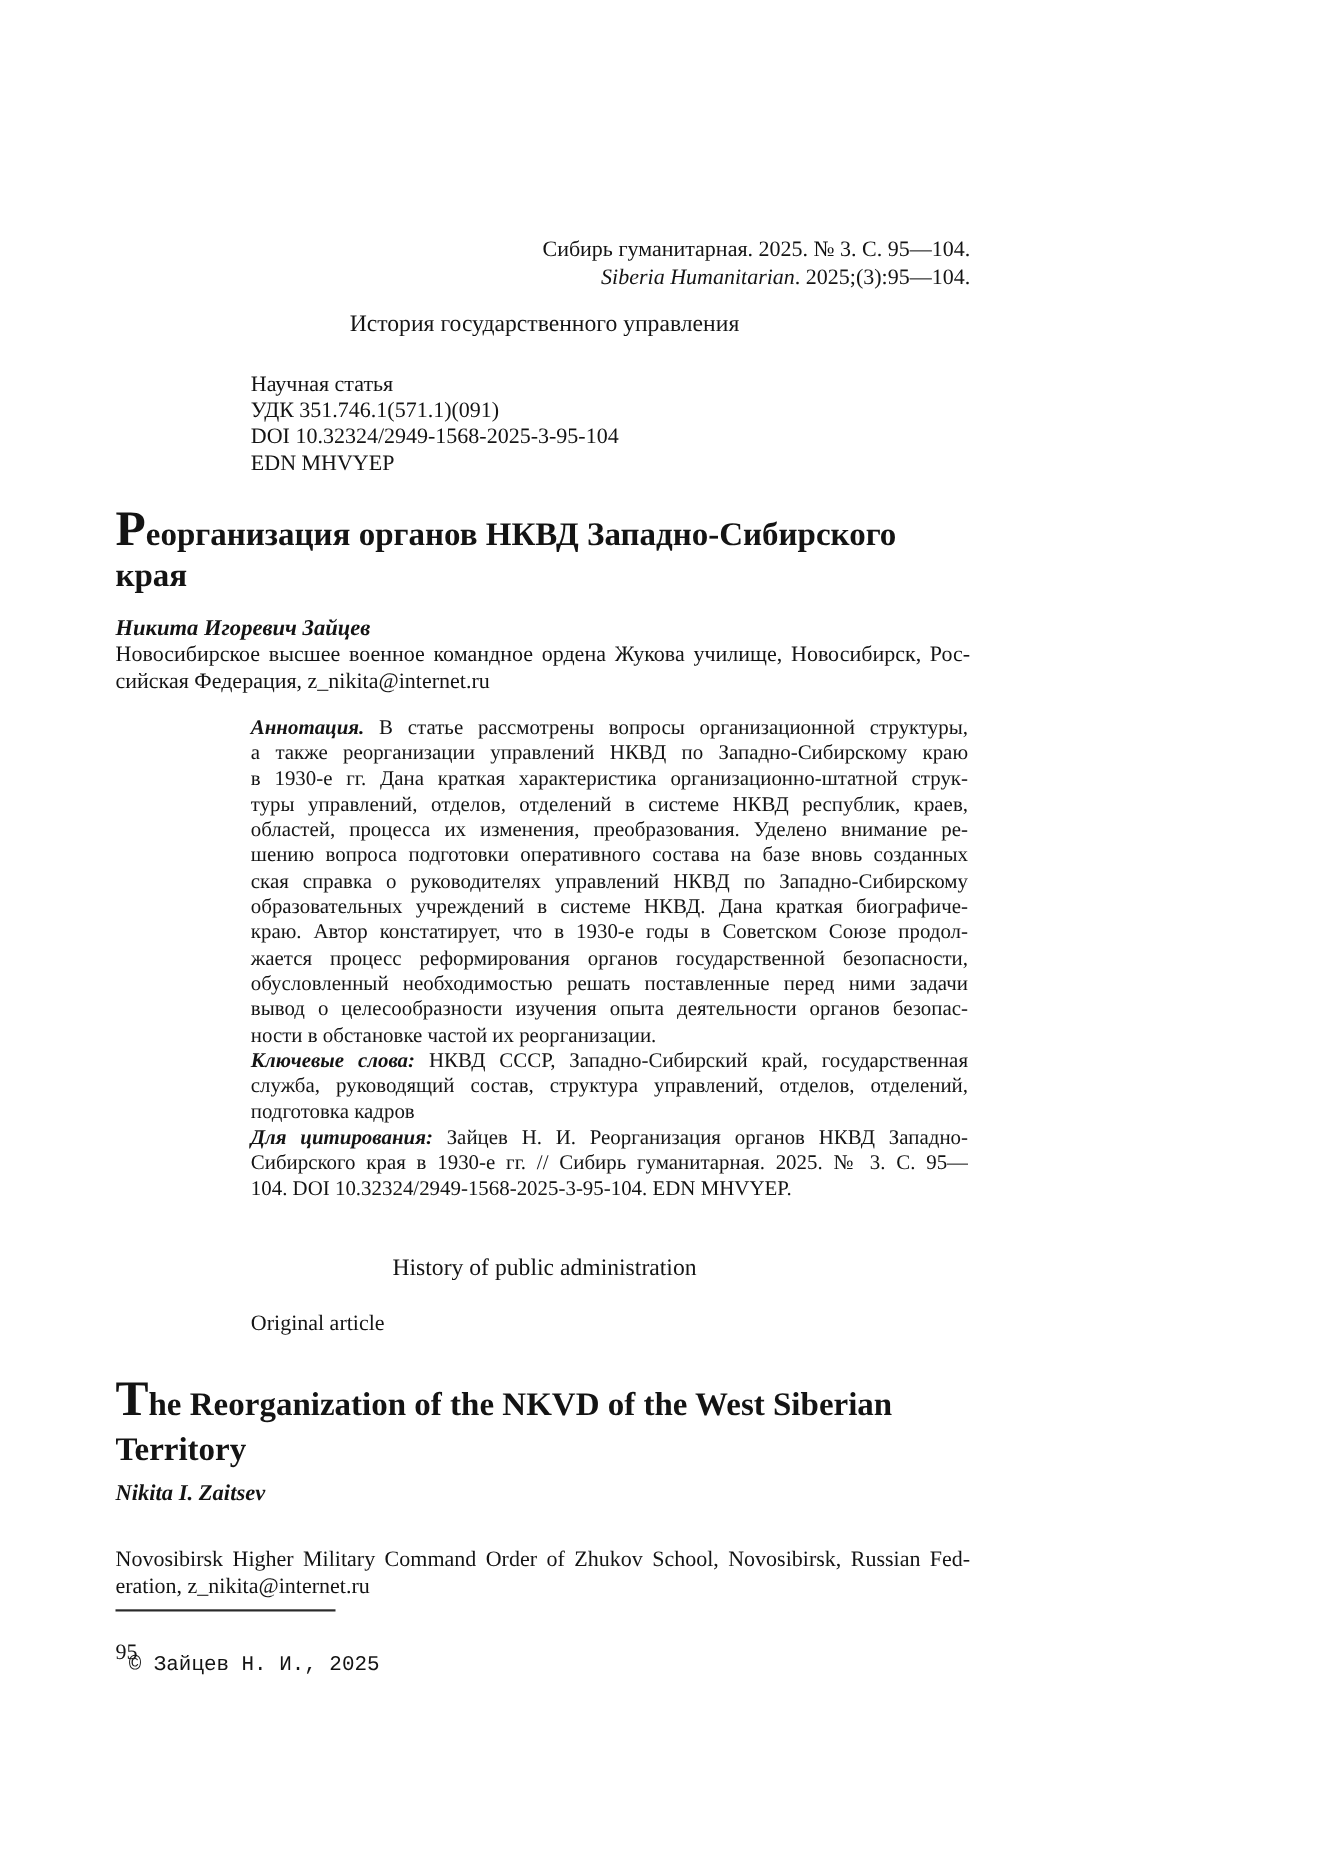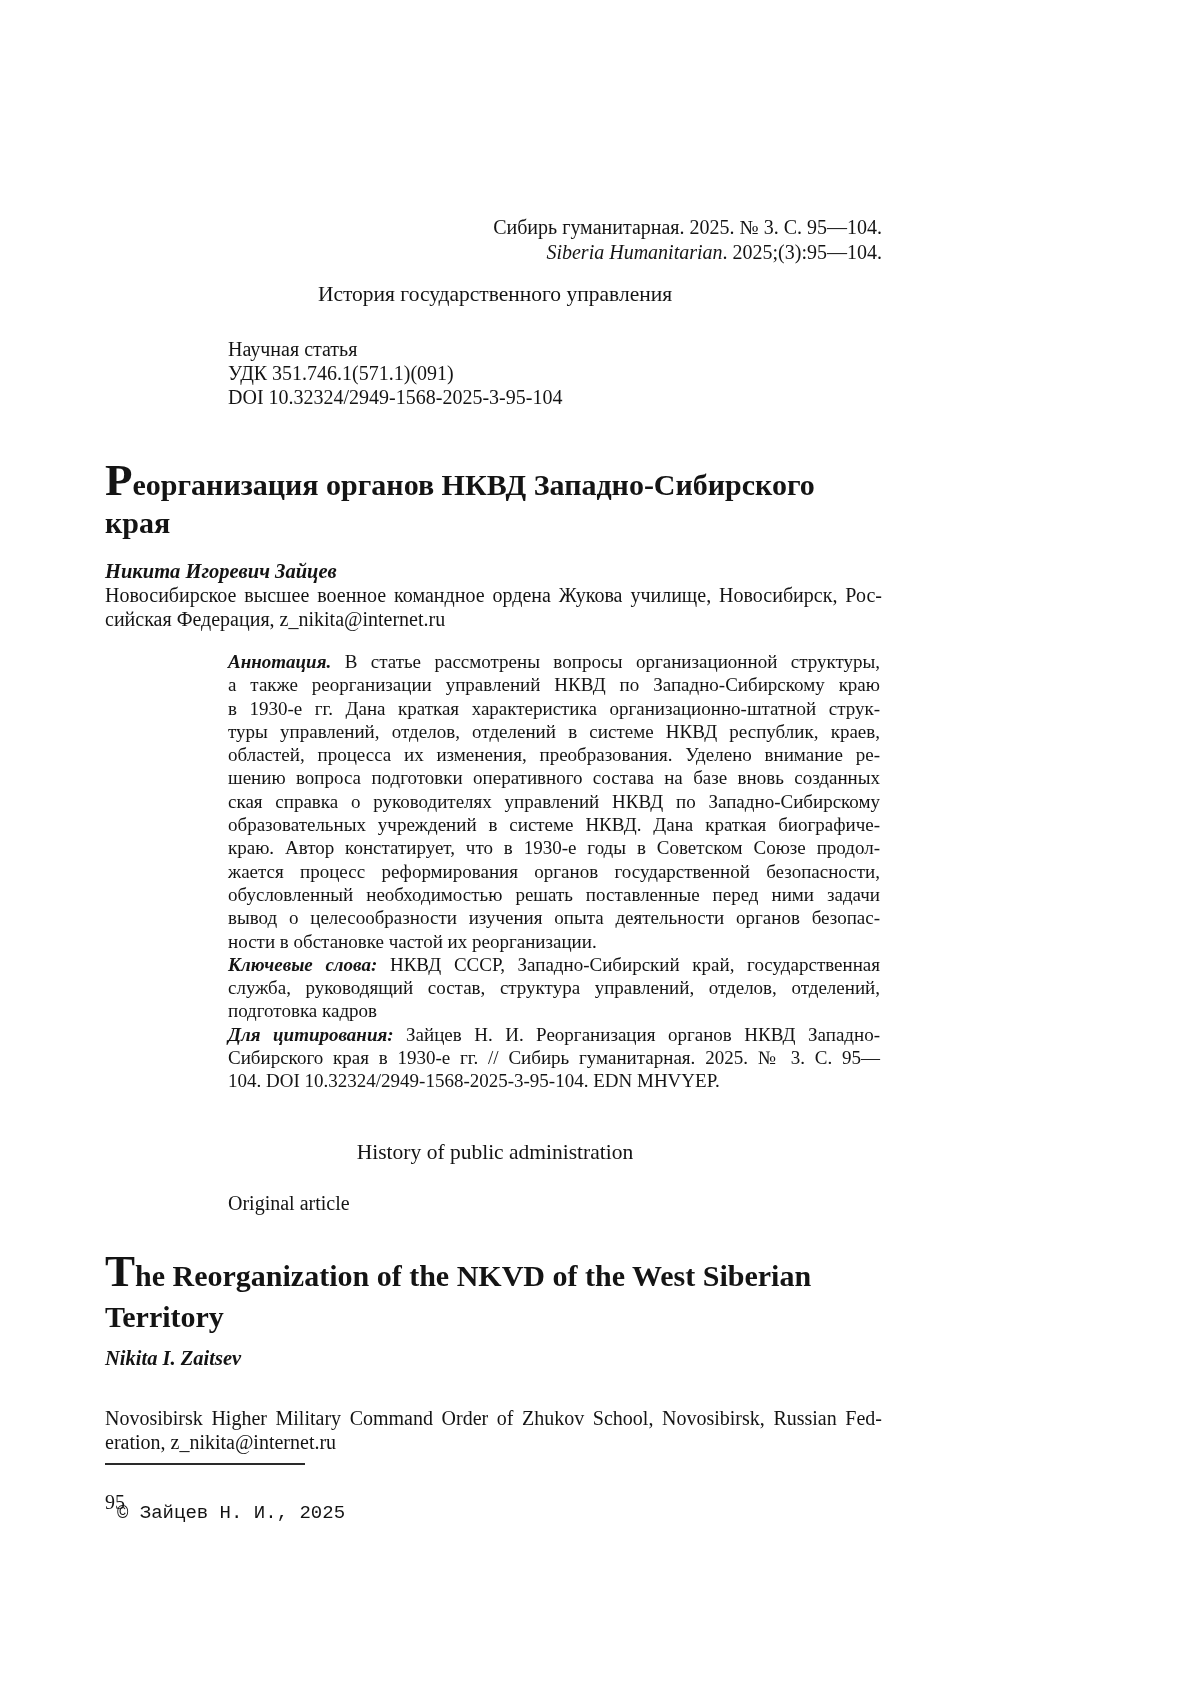--- a/index.html
+++ b/index.html
@@ -56,20 +56,21 @@
   <div>Сибирь гуманитарная. 2025. № 3. С. 95—104.</div>
   <div><span class="it">Siberia Humanitarian</span><span>. 2025;(3):95—104.</span></div>
 </div>
 
 <div class="abs section-heading section-ru">История государственного управления</div>
 
 <div class="abs meta-block">
   <div>Научная статья</div>
   <div>УДК 351.746.1(571.1)(091)</div>
   <div>DOI 10.32324/2949-1568-2025-3-95-104</div>
+  <div>EDN MHVYEP</div>
 </div>
 
 <div class="abs title-block title-ru">
   <div><span class="initial">Р</span><span>еорганизация органов НКВД Западно-Сибирского края</span></div>
 </div>
 
 <div class="abs author-name author-ru">Никита Игоревич Зайцев</div>
 <div class="abs affil-block affil-ru">
   <div class="jl">Новосибирское высшее военное командное ордена Жукова училище, Новосибирск, Рос-</div>
   <div>сийская Федерация, z_nikita@internet.ru</div>

